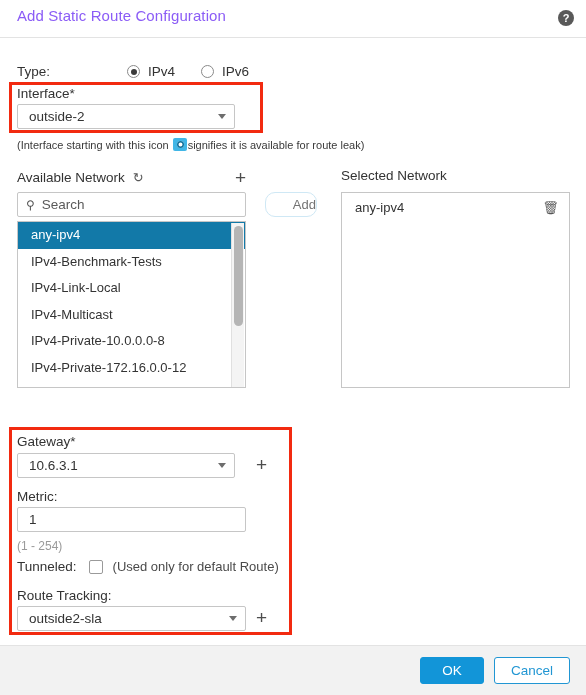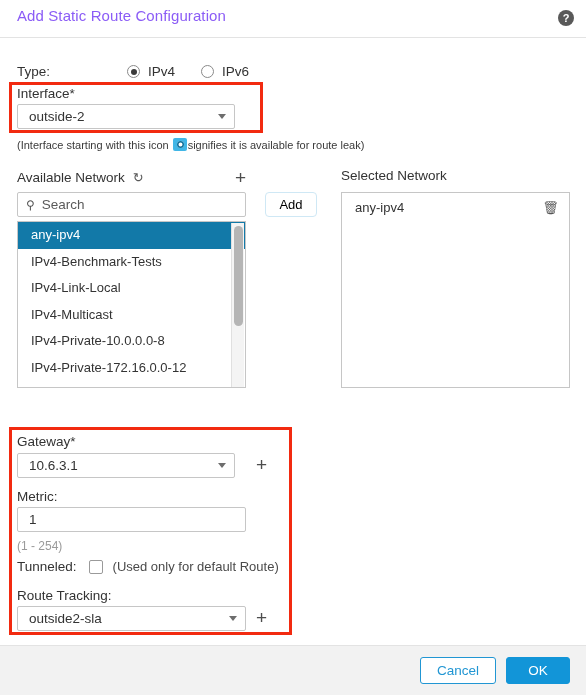--- a/index.html
+++ b/index.html
@@ -232,26 +232,26 @@
     background: #b5b5b5;
     border-radius: 5px;
   }
 
   
   #add-button {
     position: absolute;
     left: 265px; top: 192px;
     width: 52px; height: 25px;
     border: 1px solid #cfe8f5;
-    border-radius: 4px;
-    background: #fff;
-    color: #000000;
+    border-radius: 10px;
+    background: #fff;
+    color: #737373;
     font-size: 13px;
     line-height: 23px;
-    text-align: center;
+    text-align: right;
     cursor: default;
   }
 
   
   #selected-header {
     position: absolute;
     left: 341px; top: 168px;
     font-size: 13.5px;
     color: #333;
   }
@@ -467,17 +467,17 @@
   <div class="select-box" id="tracking-select">
     <span class="value">outside2-sla</span>
     <span class="caret"></span>
   </div>
   <div id="tracking-plus">+</div>
 
   <div class="redbox" id="redbox-interface"></div>
   <div class="redbox" id="redbox-gateway"></div>
 
   <div class="footer">
+    <div class="btn btn-ok">OK</div>
     <div class="btn btn-cancel">Cancel</div>
-    <div class="btn btn-ok">OK</div>
   </div>
 
 </div>
 
 </body></html>

